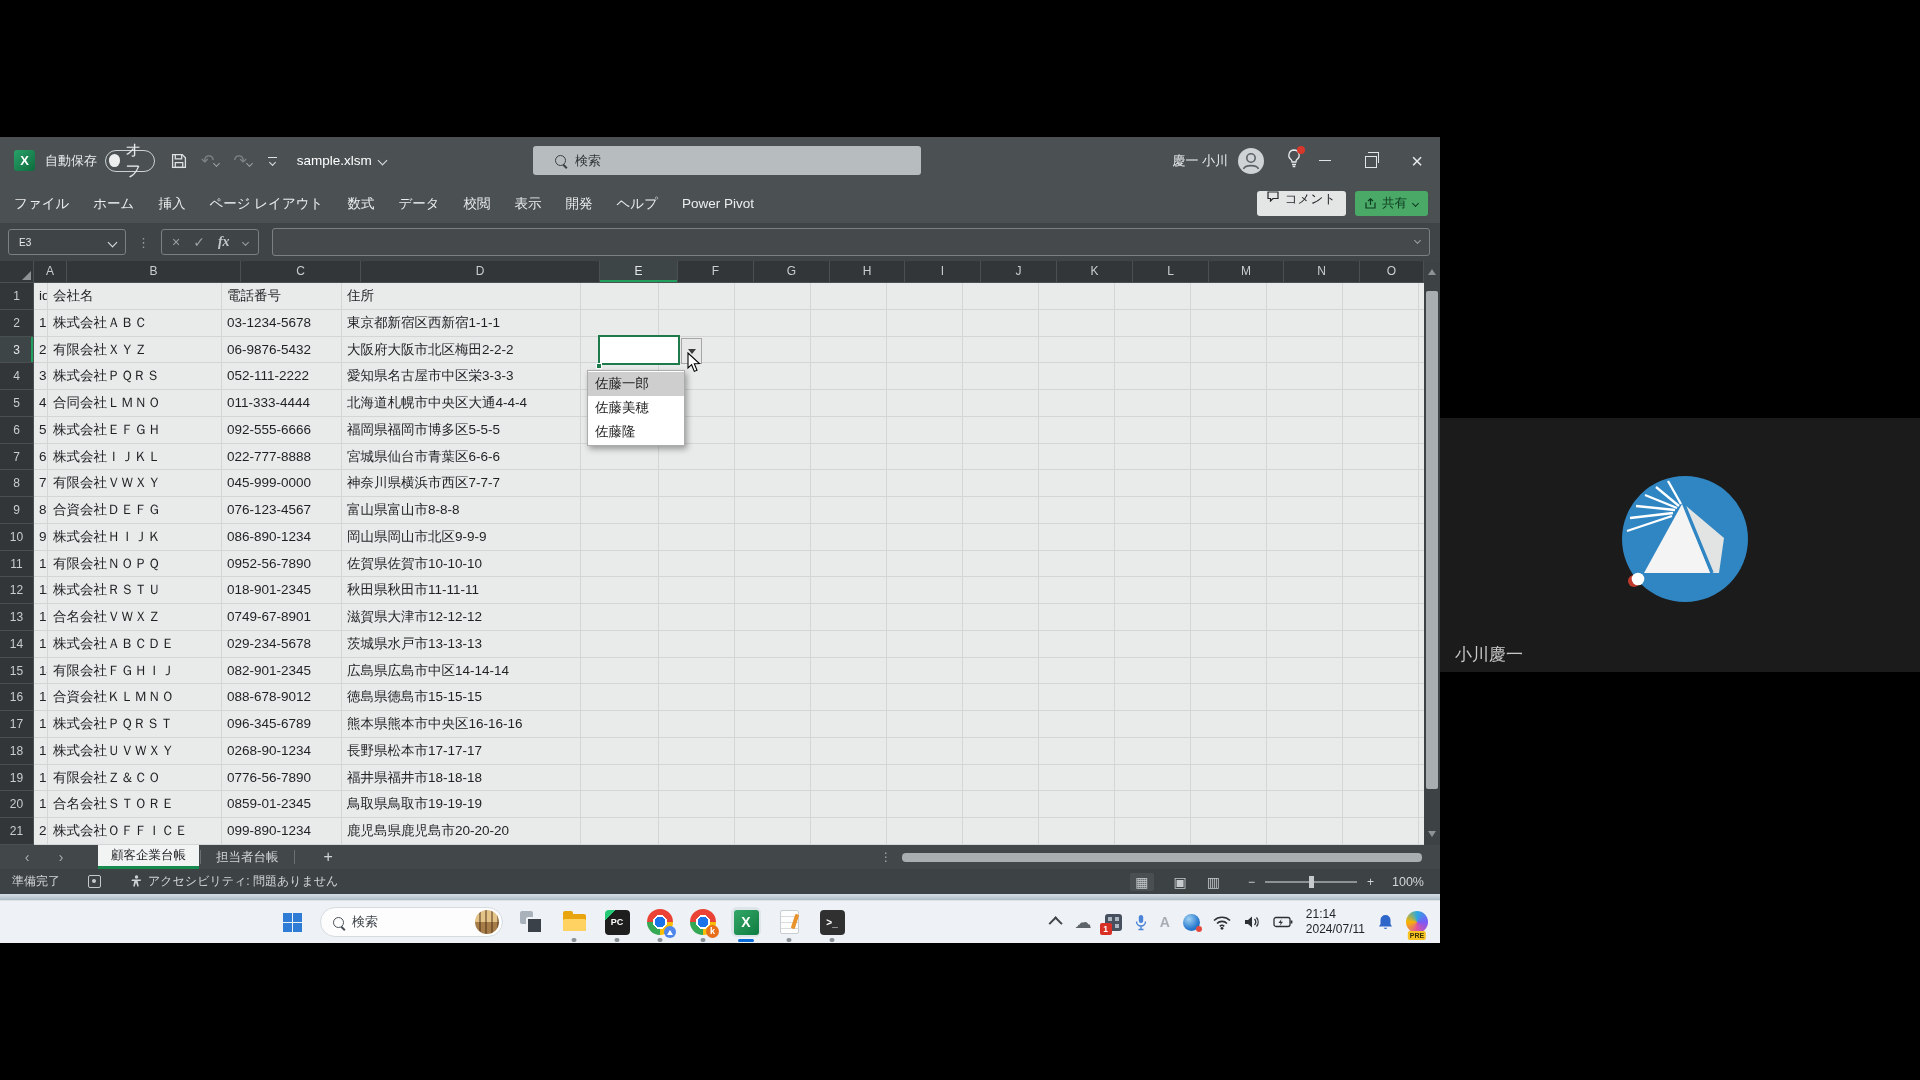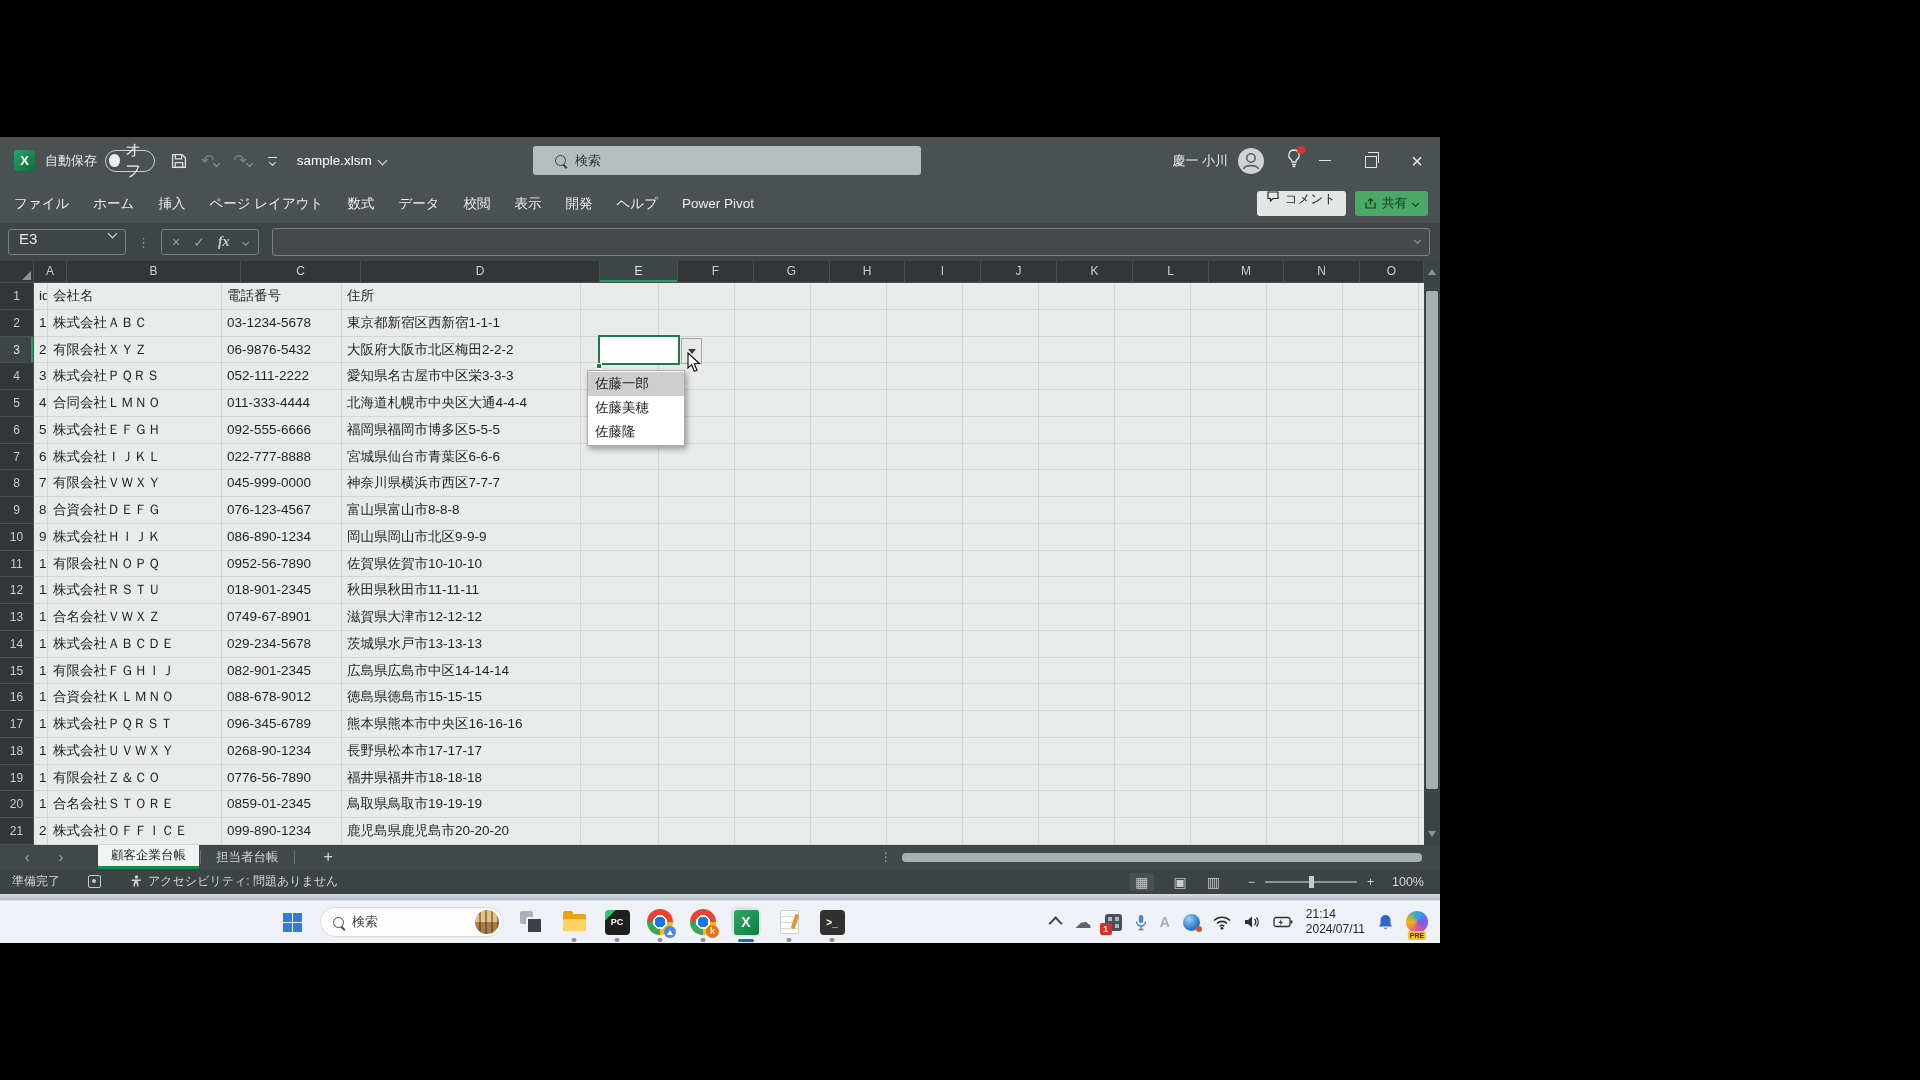--- a/index.html
+++ b/index.html
@@ -42,22 +42,22 @@
   .ribbonbar{position:absolute;left:0;top:47px;width:100%;height:39px;display:flex;align-items:center;background:#4b5153;}
   .rtab{color:#eceeee;font-size:13.5px;padding:0 12px;white-space:nowrap;}
   .rtab:first-child{padding-left:14px;}
   .ribbon-right{margin-left:auto;display:flex;align-items:center;gap:9px;margin-right:12px;}
   .comment-btn{height:25px;background:#e4e6e6;border-radius:3px;color:#24292b;font-size:12.5px;display:flex;align-items:flex-start;padding:0 10px;gap:6px;}
   .share-btn{height:25px;background:#4aa967;border-radius:3px;color:#0d3a20;font-size:12.5px;display:flex;align-items:center;padding:0 10px;gap:6px;}
   .share-btn .cv{border-color:#0d3a20;}
 
   
   .formulabar{position:absolute;left:0;top:86px;width:100%;height:38px;background:#3f4446;display:flex;align-items:center;}
-  .namebox{margin-left:8px;width:118px;height:26px;border:1px solid #7a8083;border-radius:3px;color:#e8eaeb;font-size:15px;
-           display:flex;align-items:flex-start;padding-left:10px;box-sizing:border-box;}
+  .namebox{margin-left:8px;width:118px;height:26px;border:1px solid #7a8083;border-radius:3px;color:#e8eaeb;font-size:10px;
+           display:flex;align-items:center;padding-left:10px;box-sizing:border-box;}
   .namebox .cv{margin-left:auto;margin-right:9px;}
   .fb-dots{color:#969c9f;margin:0 11px;font-size:13px;}
   .fb-group{display:flex;align-items:center;height:26px;border:1px solid #7a8083;border-radius:3px;padding:0 10px;gap:13px;
             color:#9aa0a3;font-size:14px;box-sizing:border-box;}
   .fx{font-family:"Liberation Serif","DejaVu Serif",serif;font-style:italic;font-weight:bold;color:#c3c8ca;font-size:14px;}
   .fb-input{flex:1;height:26px;margin:0 10px 0 13px;border:1px solid #7a8083;border-radius:3px;background:#45494b;position:relative;}
   .fb-input .cv{position:absolute;right:9px;top:9px;}
 
   
   .grid{position:absolute;left:0;top:124px;width:1424px;height:584px;background:#e9eaea;overflow:hidden;}
@@ -658,13 +658,34 @@
             <path d="M7.5 1 a5 5 0 0 1 5 5 v4 l1.5 2.5 h-13 L2.5 10 V6 a5 5 0 0 1 5-5z" fill="#2f66c9"></path>
             <path d="M5.8 13.7 a1.8 1.8 0 0 0 3.4 0z" fill="#2f66c9"></path>
           </svg>
         <span class="copilot">
             <span class="pre">PRE</span>
           </span>
       </div>
     </div>
   </div>
 
+  <div class="video-panel">
+    <div class="logo">
+      <svg width="126" height="126" viewBox="0 0 126 126">
+        <circle cx="63" cy="63" r="63" fill="#2f86c3"></circle>
+        <g stroke="#fff" stroke-width="2.3">
+          <line x1="5" y1="55" x2="50" y2="40"></line>
+          <line x1="8" y1="42" x2="51" y2="37"></line>
+          <line x1="14" y1="30" x2="53" y2="34"></line>
+          <line x1="23" y1="19" x2="55" y2="32"></line>
+          <line x1="34" y1="11" x2="57" y2="30"></line>
+          <line x1="46" y1="5" x2="59" y2="28"></line>
+        </g>
+        <polygon points="63,29 102,62 97,97 84,97" fill="#e2e4e4"></polygon>
+        <line x1="62" y1="29" x2="90" y2="97" stroke="#2f86c3" stroke-width="3.5"></line>
+        <polygon points="60,28 22,97 88,97" fill="#f4f4f4"></polygon>
+        <circle cx="12" cy="105" r="6" fill="#c0392b"></circle>
+        <circle cx="16" cy="103" r="6.3" fill="#fff"></circle>
+      </svg>
+    </div>
+    <div class="presenter">小川慶一</div>
+  </div>
 </div>
 
 </body></html>

